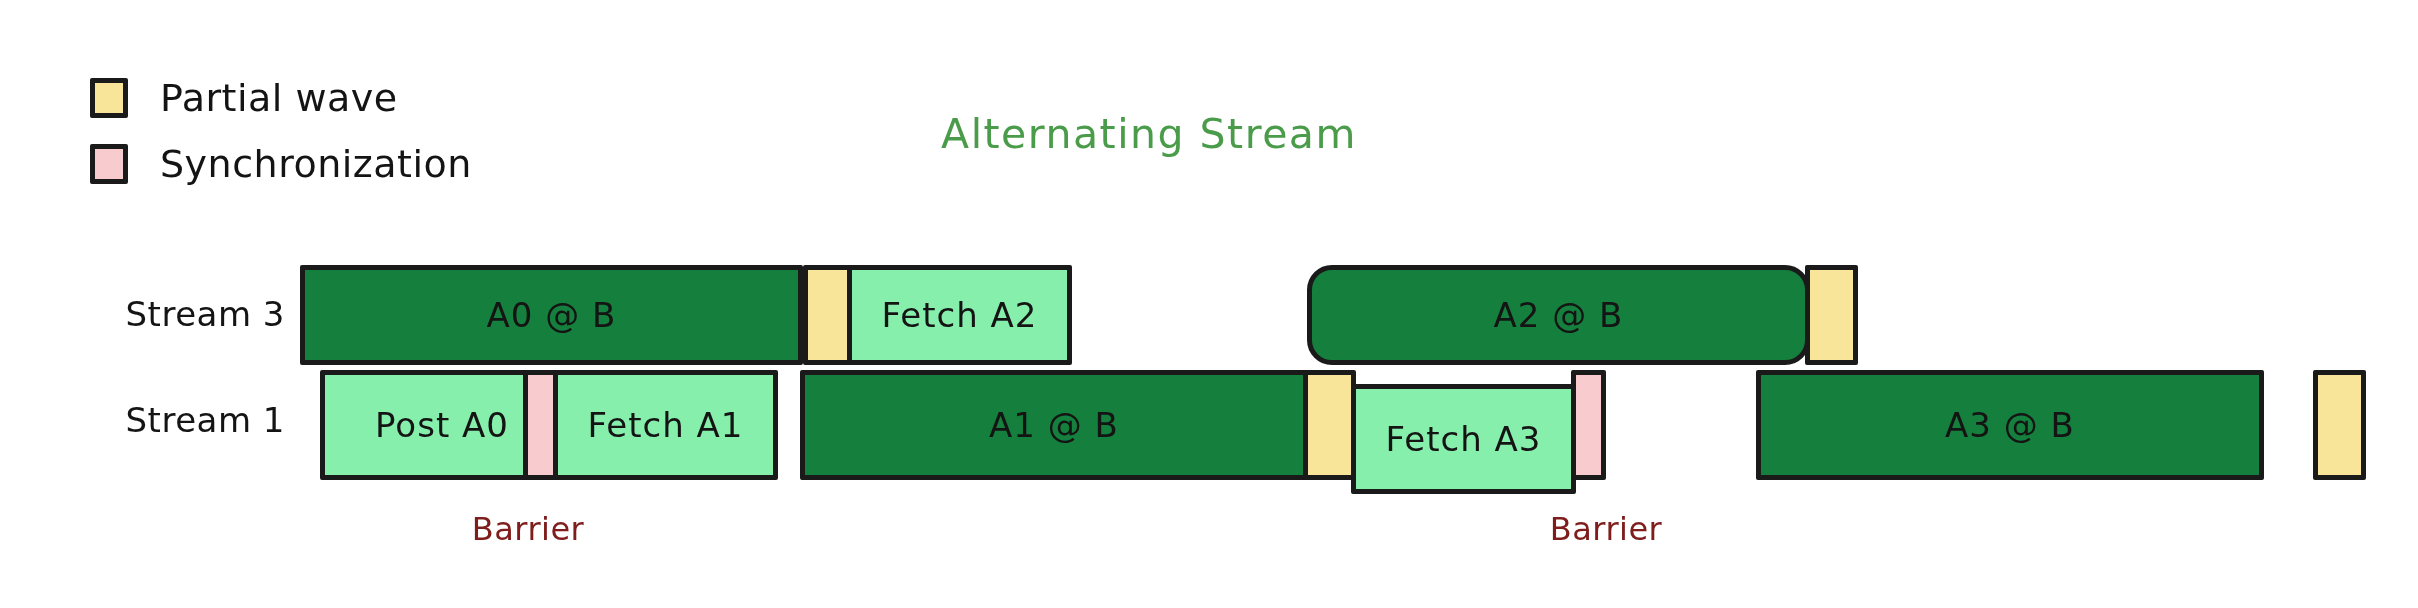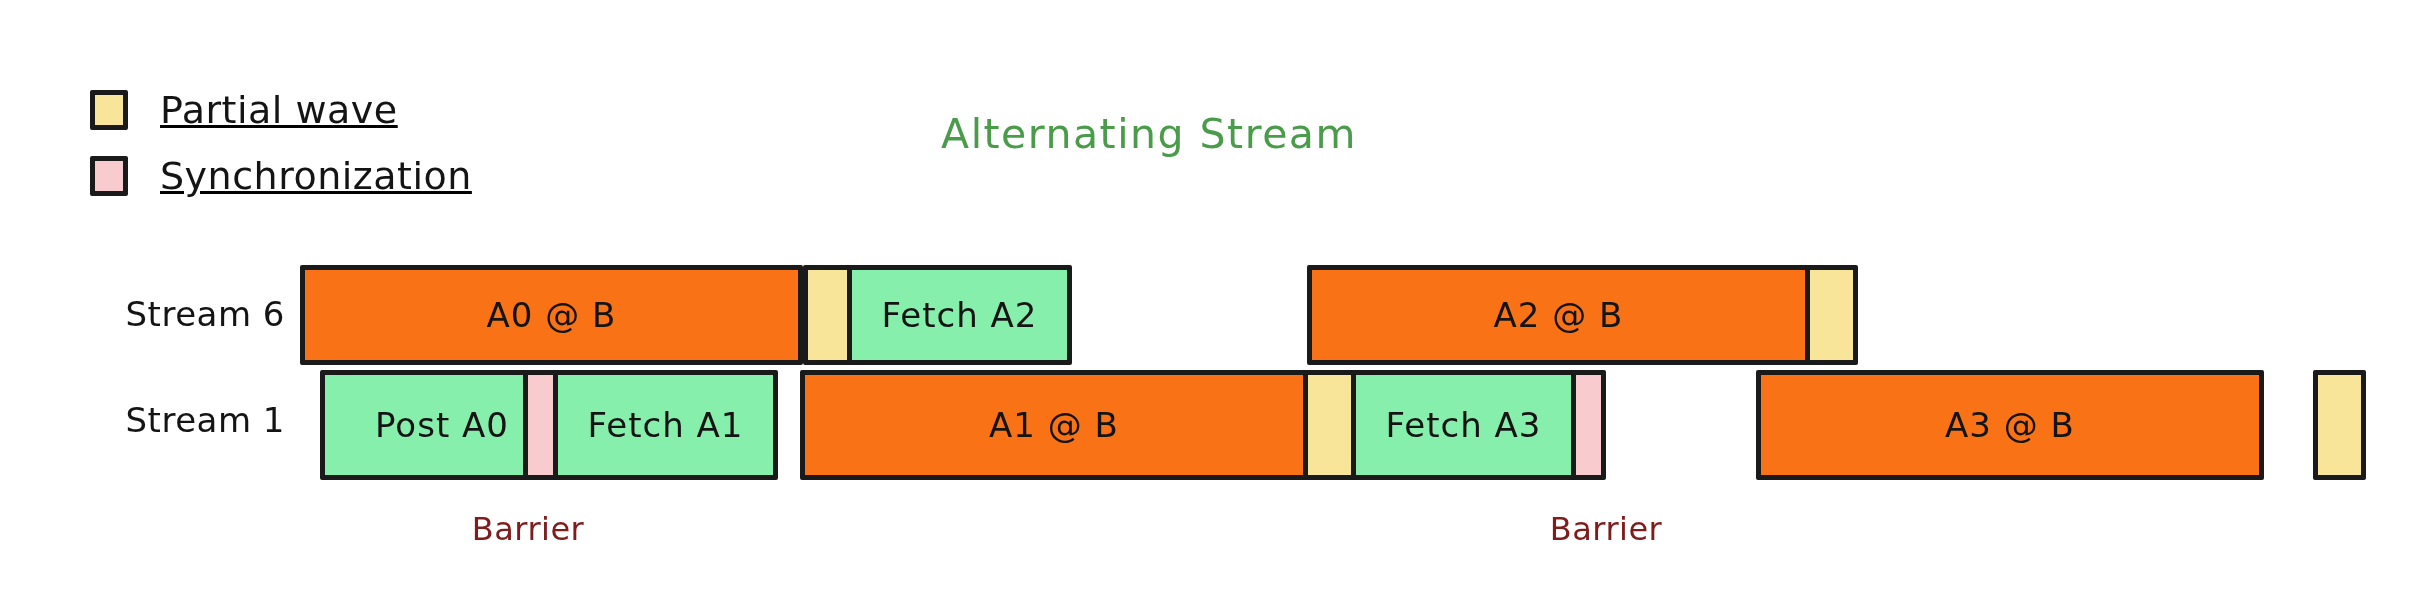--- a/index.html
+++ b/index.html
@@ -12,22 +12,21 @@
     height: 608px;
     position: relative;
     font-family: "DejaVu Sans", sans-serif;
     overflow: hidden;
   }
 
   
   #legend {
     position: absolute;
     left: 90px;
-    top: 82px;
-    text-decoration: underline;
+    top: 70px;
   }
   .legend-row {
     display: flex;
     align-items: center;
     height: 56px;
     margin-bottom: 10px;
   }
   .legend-swatch {
     width: 38px;
     height: 40px;
@@ -87,21 +86,21 @@
     justify-content: center;
     border-radius: 2px;
   }
   .block .block-text {
     font-size: 34px;
     color: #141414;
     letter-spacing: 1px;
     white-space: nowrap;
     line-height: 1;
   }
-  .block.kernel  { background: #f97316; }
+  .block.kernel  { background: #15803d; }
   .block.fetch   { background: #86efac; }
   .block.partial { background: #f8e599; }
   .block.sync    { background: #f8ccce; }
 
   
   .barrier-label {
     position: absolute;
     font-size: 32px;
     color: #7f1d1d;
     letter-spacing: 0.5px;
@@ -121,49 +120,49 @@
   <div class="legend-row">
     <span class="legend-swatch" style="background:#f8ccce"></span>
     <span class="legend-label">Synchronization</span>
   </div>
 </div>
 
 <div id="chart-title">Alternating Stream</div>
 
 <div id="timeline">
 
-  <div class="row-label" id="row-label-0">Stream 6</div>
+  <div class="row-label" id="row-label-0">Stream 3</div>
   <div class="row-label" id="row-label-1">Stream 1</div>
 
   <div id="row-0-blocks">
       <div class="block kernel" style="left: 300px; top: 265px; width: 503px; height: 100px;">
         <span class="block-text">A0 @ B</span>
       </div>
       <div class="block partial" style="left: 803px; top: 265px; width: 49px; height: 100px;"></div>
       <div class="block fetch" style="left: 847px; top: 265px; width: 225px; height: 100px;">
         <span class="block-text">Fetch A2</span>
       </div>
-      <div class="block kernel" style="left: 1307px; top: 265px; width: 503px; height: 100px;">
+      <div class="block kernel" style="left: 1307px; top: 265px; width: 503px; height: 100px; border-radius: 25px;">
         <span class="block-text">A2 @ B</span>
       </div>
       <div class="block partial" style="left: 1805px; top: 265px; width: 53px; height: 100px;"></div>
     </div>
   <div id="row-1-blocks">
       <div class="block fetch" style="left: 300px; top: 370px; width: 244px; height: 110px; margin-left: 20px;">
         <span class="block-text">Post A0</span>
       </div>
       <div class="block sync" style="left: 523px; top: 370px; width: 35px; height: 110px;"></div>
       <div class="block fetch" style="left: 553px; top: 370px; width: 225px; height: 110px;">
         <span class="block-text">Fetch A1</span>
       </div>
       <div class="block kernel" style="left: 800px; top: 370px; width: 508px; height: 110px;">
         <span class="block-text">A1 @ B</span>
       </div>
       <div class="block partial" style="left: 1303px; top: 370px; width: 53px; height: 110px;"></div>
-      <div class="block fetch" style="left: 1351px; top: 370px; width: 225px; height: 110px;">
+      <div class="block fetch" style="left: 1351px; top: 384px; width: 225px; height: 110px;">
         <span class="block-text">Fetch A3</span>
       </div>
       <div class="block sync" style="left: 1571px; top: 370px; width: 35px; height: 110px;"></div>
       <div class="block kernel" style="left: 1756px; top: 370px; width: 508px; height: 110px;">
         <span class="block-text">A3 @ B</span>
       </div>
       <div class="block partial" style="left: 2313px; top: 370px; width: 53px; height: 110px;"></div>
     </div>
 
   <div id="annotations">

